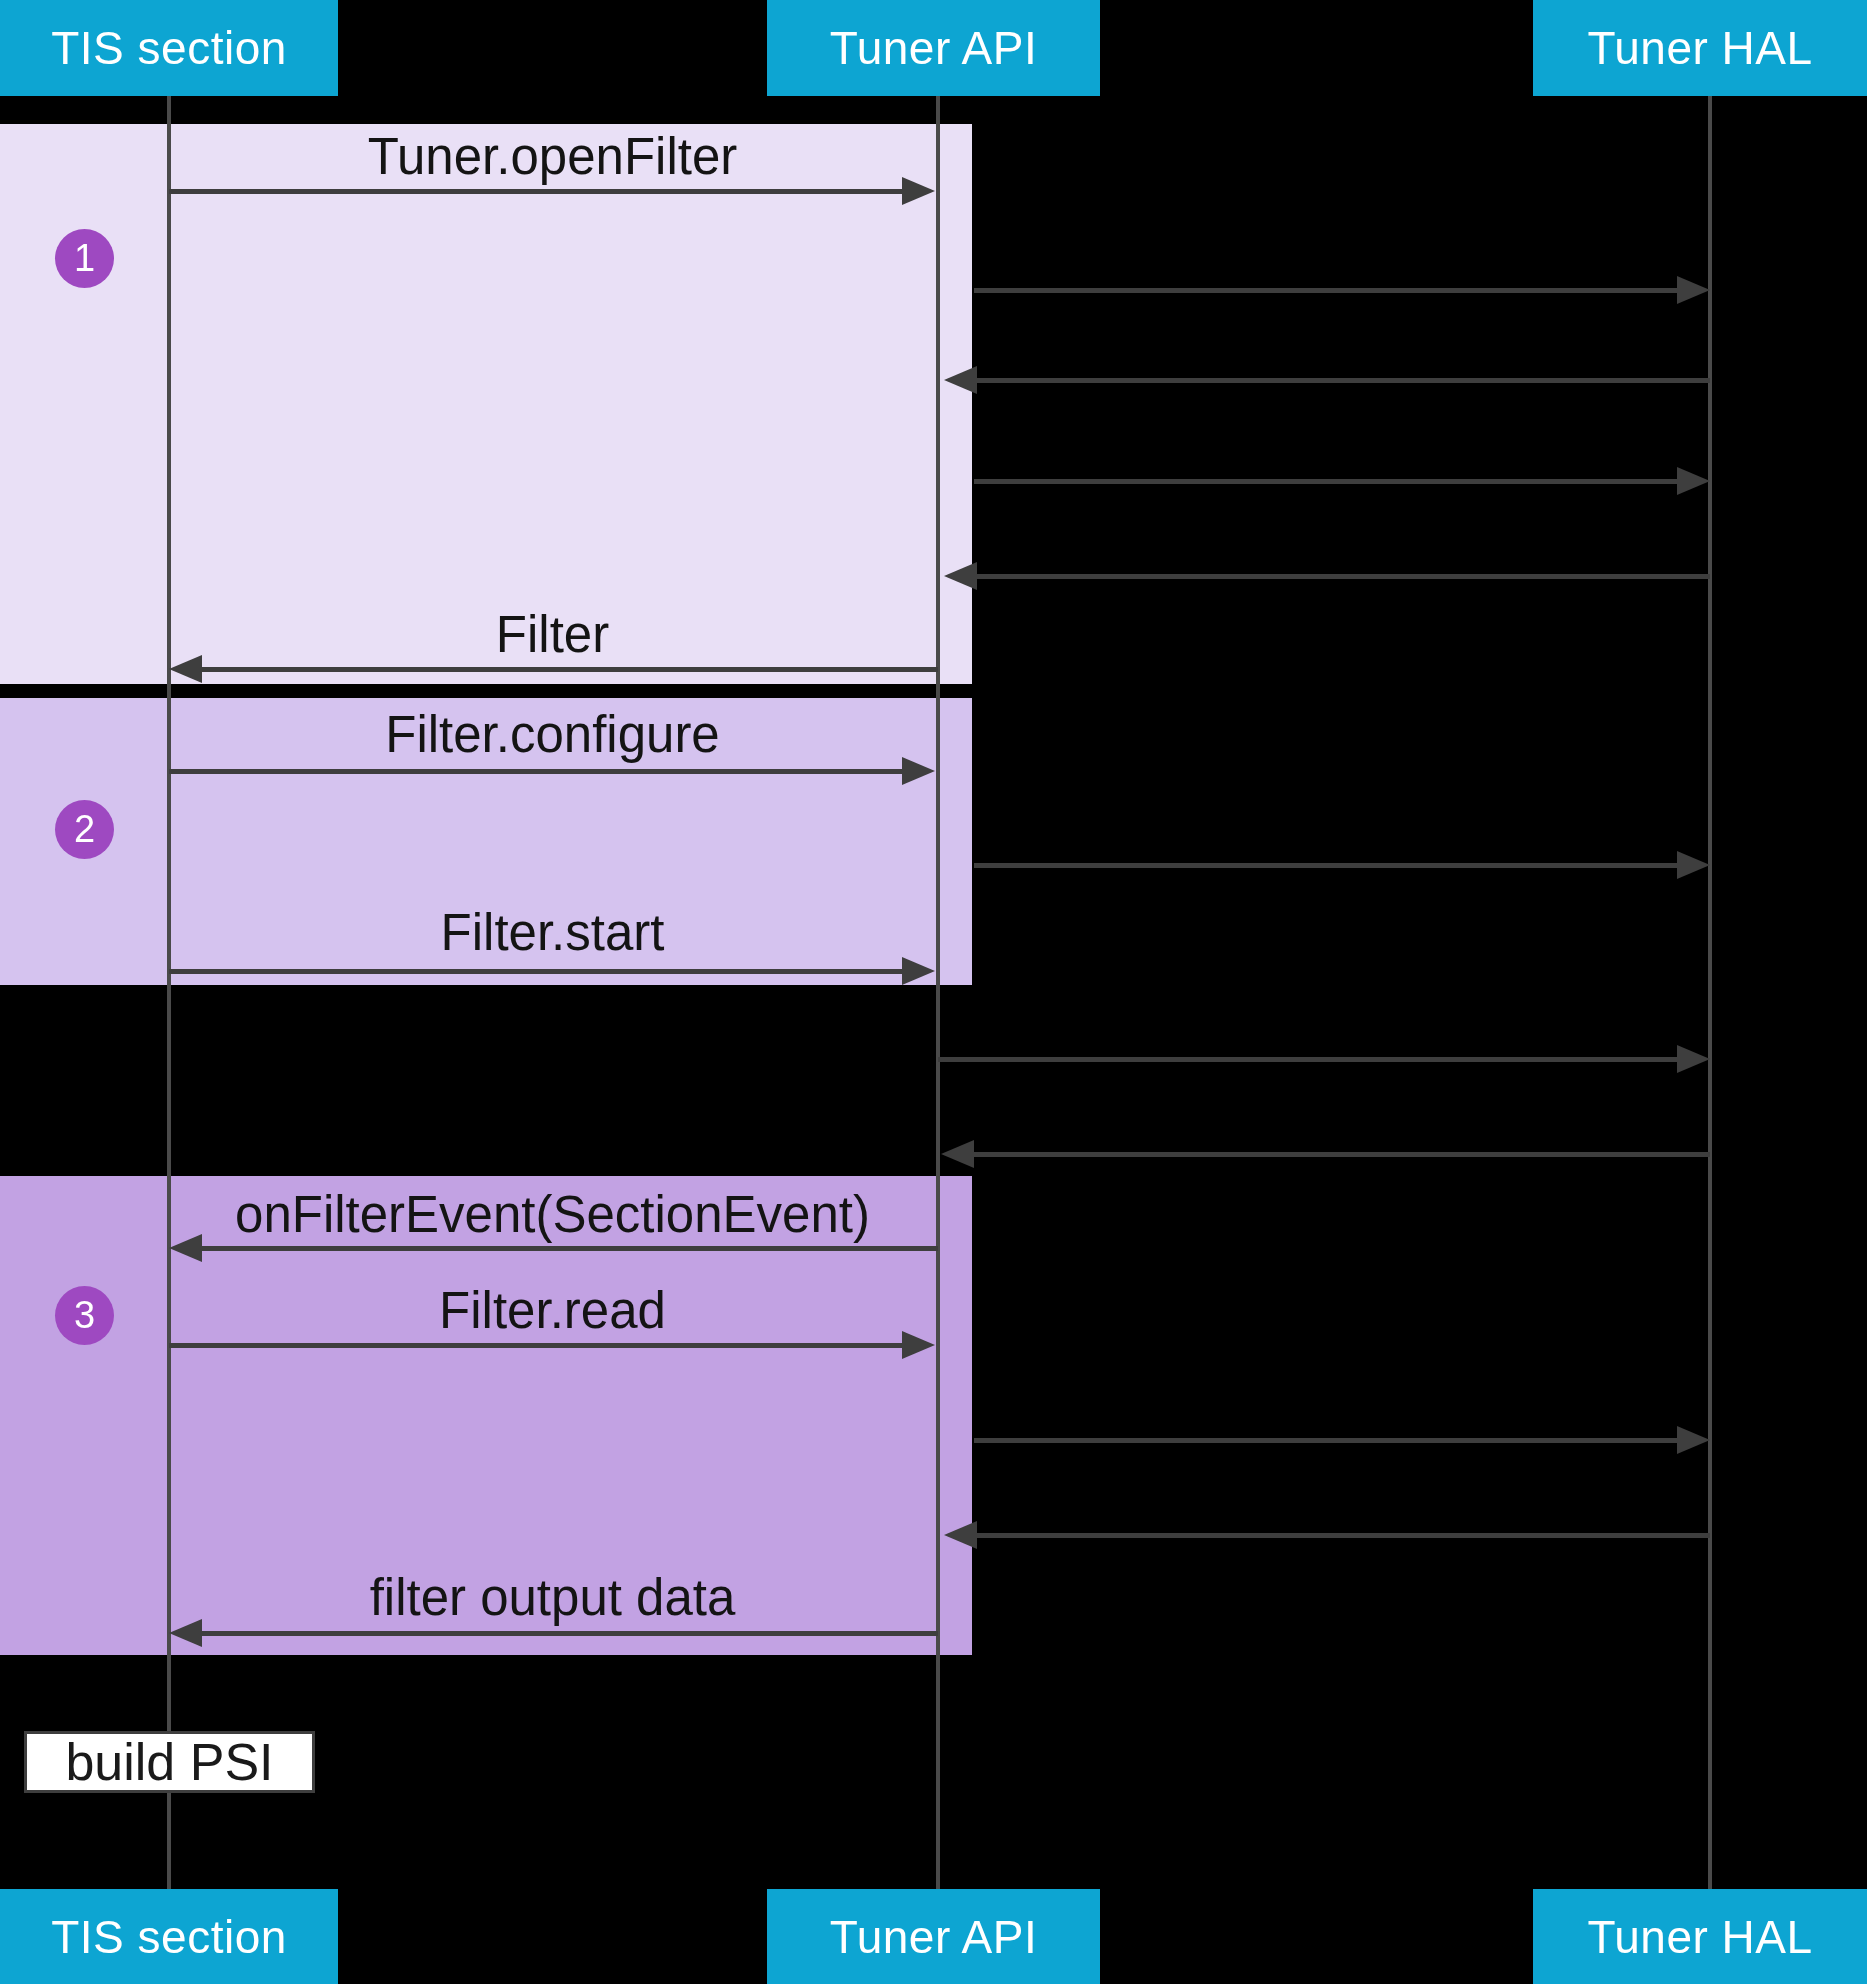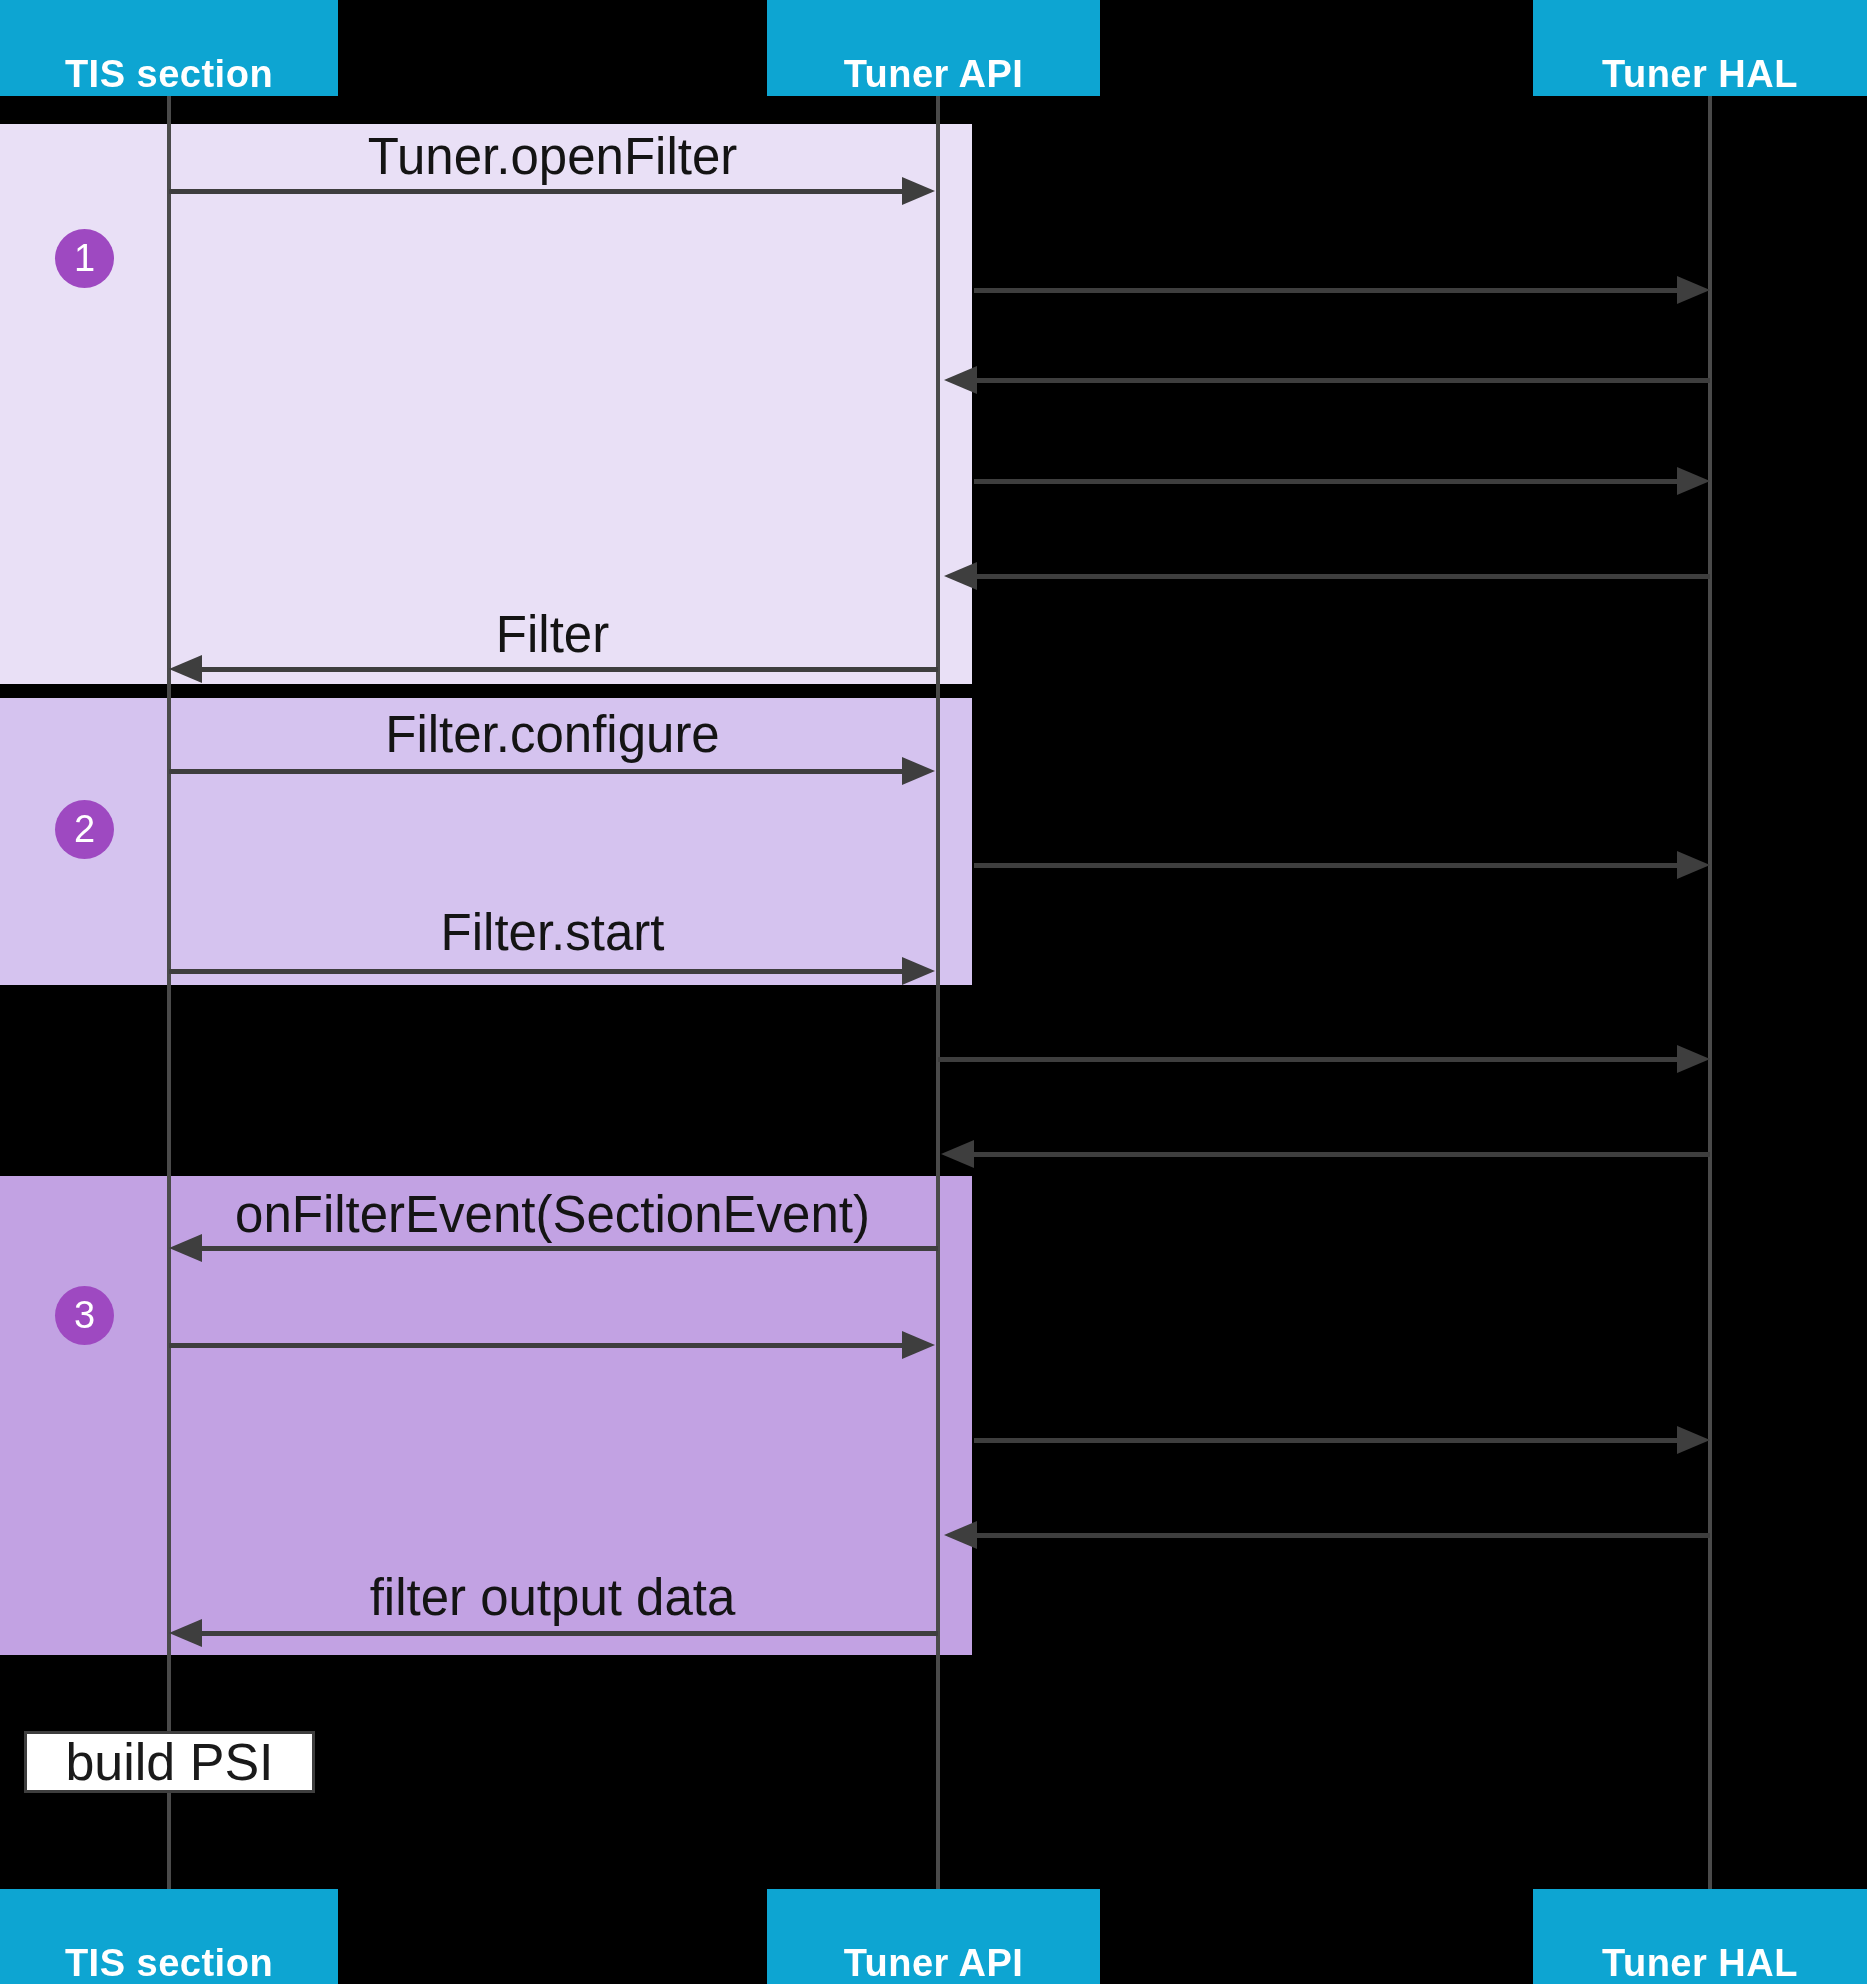--- a/index.html
+++ b/index.html
@@ -20,22 +20,22 @@
   }
   html,body{margin:0;padding:0;background:var(--c-background);}
   #canvas{
     position:relative;width:1867px;height:1985px;overflow:hidden;
     background:var(--c-background);
     font-family:"Liberation Sans","DejaVu Sans",sans-serif;
   }
   .header{
     position:absolute;height:96px;z-index:5;
     background:var(--c-header_bg);color:var(--c-header_text);
-    display:flex;align-items:flex-end;justify-content:center;
-    font-size:38px;font-weight:700;letter-spacing:0.5px;
+    display:flex;align-items:center;justify-content:center;
+    font-size:46px;font-weight:400;letter-spacing:0.5px;
   }
   .header.bottom{top:1889px;height:96px;}
   .lifeline{
     position:absolute;top:96px;height:1793px;width:3.8px;
     background:var(--c-lifeline);z-index:2;
   }
   .section{position:absolute;left:0;width:972px;z-index:1;}
   .step-badge{
     position:absolute;width:59px;height:59px;border-radius:50%;z-index:4;
     background:var(--c-step_badge_bg);color:var(--c-step_badge_text);
@@ -130,20 +130,21 @@
 
   <div class="msg-label" style="top:911px;">Filter.start</div>
   <div class="arrow r" style="left:169px;top:957px;width:766px;"></div>
 
   <div class="arrow r" style="left:938px;top:1045px;width:772px;"></div>
   <div class="arrow l" style="left:941px;top:1140px;width:769px;"></div>
 
   <div class="msg-label" style="top:1193px;">onFilterEvent(SectionEvent)</div>
   <div class="arrow l" style="left:169px;top:1234px;width:769px;"></div>
 
+  <div class="msg-label" style="top:1289px;">Filter.read</div>
   <div class="arrow r" style="left:169px;top:1331px;width:766px;"></div>
 
   <div class="arrow r" style="left:974px;top:1426px;width:736px;"></div>
   <div class="arrow l" style="left:944px;top:1521px;width:766px;"></div>
 
   <div class="msg-label" style="top:1576px;">filter output data</div>
   <div class="arrow l" style="left:169px;top:1619px;width:769px;"></div>
 
   <div class="note" style="left:24px;top:1731px;width:291px;height:62px;">
     <span>build PSI</span>

